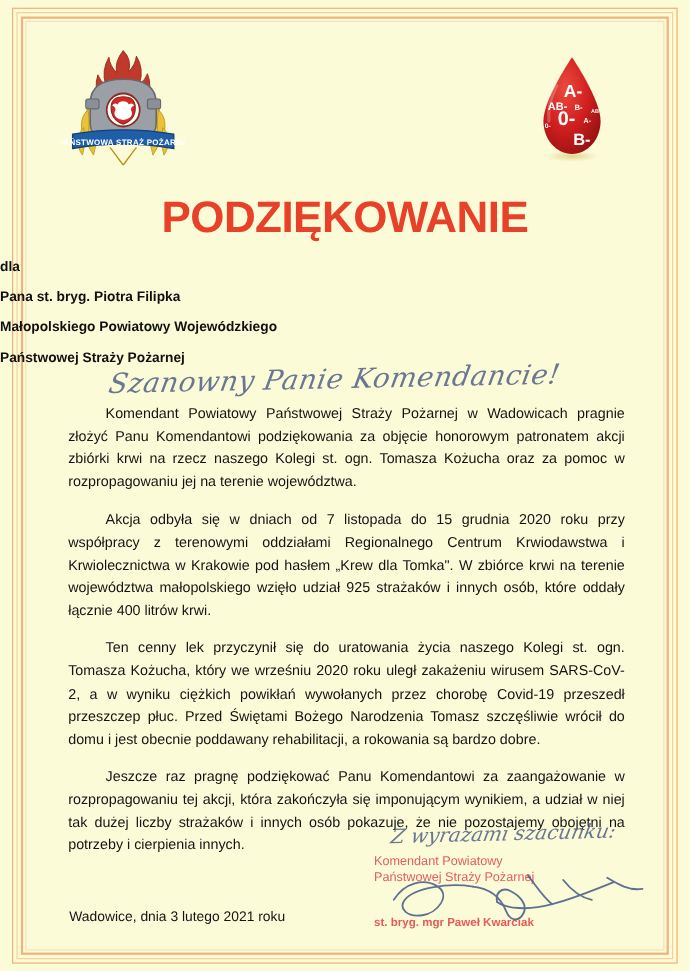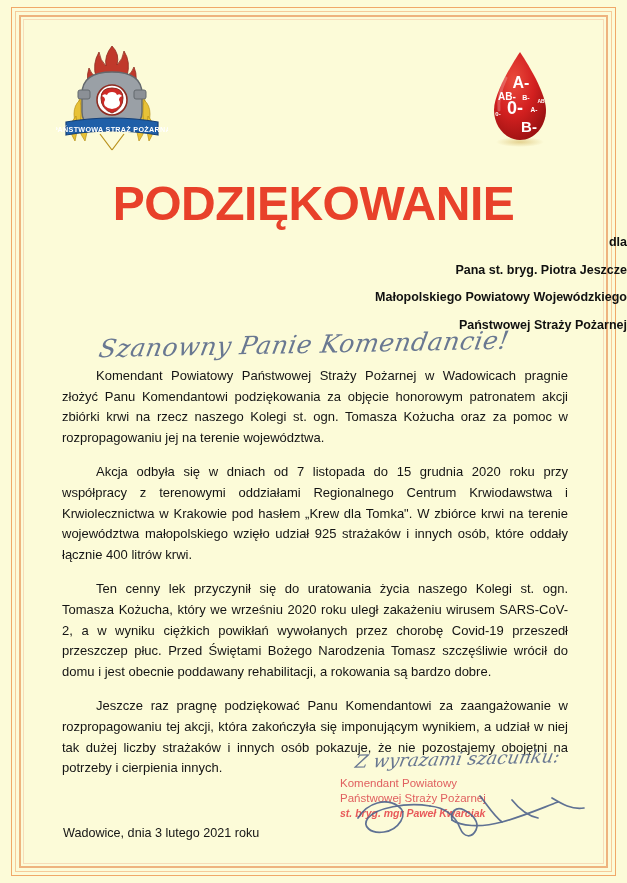--- a/index.html
+++ b/index.html
@@ -64,33 +64,33 @@
     width: 72px;
     height: 100px;
   }
 
   
   .title {
     position: absolute;
     left: 0; right: 0;
     top: 176px;
     text-align: center;
-    font-size: 48px;
+    font-size: 40px;
     font-weight: bold;
     letter-spacing: -0.5px;
     color: #e8412a;
     font-family: "Liberation Sans", sans-serif;
   }
 
   
   .addressee {
     position: absolute;
     left: 0; right: 0;
     top: 236px;
-    text-align: right;
+    text-align: left;
     font-size: 12.5px;
     font-weight: bold;
     color: #101010;
     line-height: 1.0;
   }
   .addressee .ln { margin-bottom: 15px; }
   .addressee .ln:last-child { margin-bottom: 0; }
 
   
   .salutation {
@@ -143,24 +143,24 @@
     left: 340px;
     top: 776px;
     width: 250px;
     text-align: left;
     color: #e06060;
     font-size: 11.5px;
     line-height: 15px;
     white-space: nowrap;
   }
   .stamp .stamp-name {
-    font-style: italic;
     font-weight: bold;
     font-size: 10.5px;
     color: #e85a5a;
+    margin-top: 26px;
   }
   .signature-scribble {
     position: absolute;
     left: 352px;
     top: 788px;
     width: 240px;
     height: 58px;
     pointer-events: none;
   }
 
@@ -250,21 +250,21 @@
         <text x="57" y="55" font-size="5" text-anchor="middle">AB</text>
         <text x="14" y="68" font-size="6" text-anchor="middle">0-</text>
       </g>
     </svg>
   </div>
 
   <div class="title">PODZIĘKOWANIE</div>
 
   <div class="addressee">
     <div class="ln">dla</div>
-    <div class="ln">Pana st. bryg. Piotra Jeszcze</div>
+    <div class="ln">Pana st. bryg. Piotra Filipka</div>
     <div class="ln">Małopolskiego Powiatowy Wojewódzkiego</div>
     <div class="ln">Państwowej Straży Pożarnej</div>
   </div>
 
   <div class="salutation">Szanowny Panie Komendancie!</div>
 
   <div class="body-text">
     <p>Komendant Powiatowy Państwowej Straży Pożarnej w Wadowicach pragnie złożyć Panu Komendantowi podziękowania za objęcie honorowym patronatem akcji zbiórki krwi na rzecz naszego Kolegi st. ogn. Tomasza Kożucha oraz za pomoc w rozpropagowaniu jej na terenie województwa.</p>
     <p>Akcja odbyła się w dniach od 7 listopada do 15 grudnia 2020 roku przy współpracy z terenowymi oddziałami Regionalnego Centrum Krwiodawstwa i Krwiolecznictwa w Krakowie pod hasłem „Krew dla Tomka". W zbiórce krwi na terenie województwa małopolskiego wzięło udział 925 strażaków i innych osób, które oddały łącznie 400 litrów krwi.</p>
     <p>Ten cenny lek przyczynił się do uratowania życia naszego Kolegi st. ogn. Tomasza Kożucha, który we wrześniu 2020 roku uległ zakażeniu wirusem SARS-CoV-2, a w wyniku ciężkich powikłań wywołanych przez chorobę Covid-19 przeszedł przeszczep płuc. Przed Świętami Bożego Narodzenia Tomasz szczęśliwie wrócił do domu i jest obecnie poddawany rehabilitacji, a rokowania są bardzo dobre.</p>

